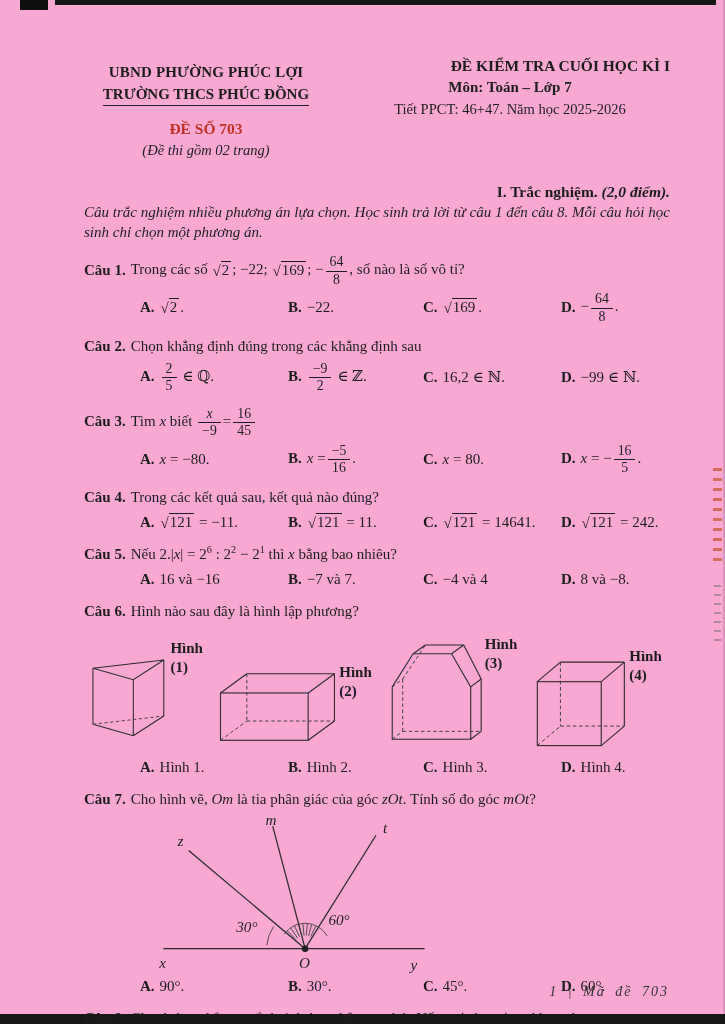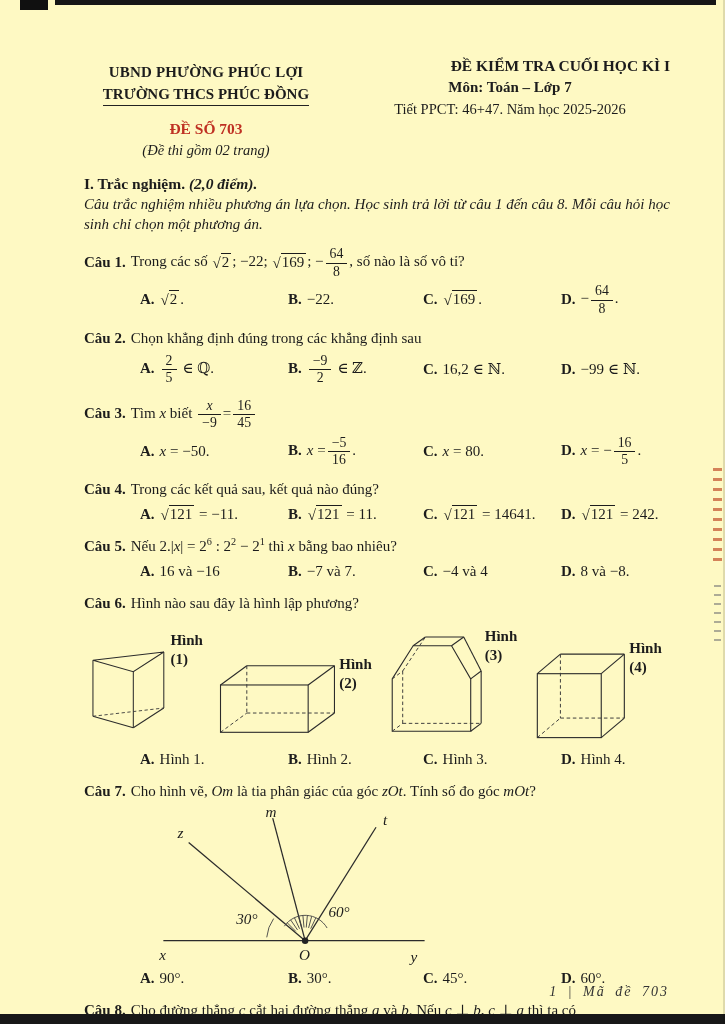--- a/index.html
+++ b/index.html
@@ -1,18 +1,18 @@
 <!DOCTYPE html>
 <html><head>
 <meta charset="utf-8">
 <style>
   * { margin:0; padding:0; box-sizing:border-box; }
   html,body { width:725px; height:1024px; }
   body { background:#d8d6d0; font-family:"Liberation Serif","DejaVu Serif","DejaVu Sans",serif; }
-  .page { position:relative; width:725px; height:1024px; background:#fef9c3; overflow:hidden; color:#1c1c1c; }
+  .page { position:relative; width:725px; height:1024px; background:#f9a8d4; overflow:hidden; color:#1c1c1c; }
 
   
   .scan-corner { position:absolute; top:0; left:20px; width:28px; height:10px; background:#101010; }
   .scan-top { position:absolute; top:0; left:55px; right:9px; height:5px; background:#161616; }
   .scan-bottom { position:absolute; bottom:0; left:0; right:0; height:10px; background:#181818; }
   .scan-right-red { position:absolute; right:3px; top:468px; width:9px; height:100px; opacity:.75;
       background:repeating-linear-gradient(#c65b35 0 3px, transparent 3px 10px); }
   .scan-right-gray { position:absolute; right:4px; top:585px; width:7px; height:60px; opacity:.6;
       background:repeating-linear-gradient(#777 0 2px, transparent 2px 9px); }
   .scan-edge { position:absolute; right:0; top:0; bottom:0; width:2px; background:rgba(0,0,0,.12); }
@@ -25,21 +25,21 @@
   .hright { flex:1; text-align:center; }
   .org1 { font-weight:600; font-size:15px; letter-spacing:.2px; }
   .org2 { font-weight:bold; font-size:15px; display:inline-block; border-bottom:1.5px solid #222; padding-bottom:1px; margin-top:2px; }
   .code { font-weight:bold; font-size:15.5px; color:#bf3123; margin-top:13px; }
   .pagesnote { font-style:italic; font-size:14.5px; margin-top:2px; }
   .etitle { font-weight:bold; font-size:15.5px;text-align:right; }
   .esubject { font-weight:bold; font-size:15px; margin-top:2px; }
   .etime, .eperiod { font-size:14.5px; margin-top:2px; }
 
   
-  .sec { margin-top:14px; font-size:15.5px; }
+  .sec { margin-top:22px; font-size:15.5px;text-align:right; }
   .sec .t { font-weight:bold; }
   .sec .p { font-weight:bold; font-style:italic; }
   .instr { font-style:italic; margin-top:1px; }
 
   
   .q { margin-top:13px; }
   .ql { font-weight:bold; margin-right:5px; }
   .opts { display:grid; grid-template-columns:148px 135px 138px 1fr; margin:5px 0 0 56px; align-items:center; }
   .ok { font-weight:bold; margin-right:5px; }
   .i { font-style:italic; }
@@ -106,21 +106,21 @@
     <p class="q"><span class="ql">Câu 2.</span><span>Chọn khẳng định đúng trong các khẳng định sau</span></p>
     <div class="opts">
       <span class="opt"><span class="ok">A.</span><span class="frac"><span class="num">2</span><span class="den">5</span></span> <span>∈ ℚ.</span></span>
       <span class="opt"><span class="ok">B.</span><span class="frac"><span class="num">−9</span><span class="den">2</span></span> <span>∈ ℤ.</span></span>
       <span class="opt"><span class="ok">C.</span><span>16,2 ∈ ℕ.</span></span>
       <span class="opt"><span class="ok">D.</span><span>−99 ∈ ℕ.</span></span>
     </div>
 
     <p class="q"><span class="ql">Câu 3.</span><span>Tìm</span> <span class="i">x</span> <span>biết</span> <span class="frac"><span class="num i">x</span><span class="den">−9</span></span><span>=</span><span class="frac"><span class="num">16</span><span class="den">45</span></span></p>
     <div class="opts">
-      <span class="opt"><span class="ok">A.</span><span class="i">x</span> <span>= −50.</span></span>
+      <span class="opt"><span class="ok">A.</span><span class="i">x</span> <span>= −80.</span></span>
       <span class="opt"><span class="ok">B.</span><span class="i">x</span> <span>=</span><span class="frac"><span class="num">−5</span><span class="den">16</span></span><span>.</span></span>
       <span class="opt"><span class="ok">C.</span><span class="i">x</span> <span>= 80.</span></span>
       <span class="opt"><span class="ok">D.</span><span class="i">x</span> <span>= −</span><span class="frac"><span class="num">16</span><span class="den">5</span></span><span>.</span></span>
     </div>
 
     <p class="q"><span class="ql">Câu 4.</span><span>Trong các kết quả sau, kết quả nào đúng?</span></p>
     <div class="opts">
       <span class="opt"><span class="ok">A.</span><span class="sqrt"><span class="rad">√</span><span class="bod">121</span></span> <span>= −11.</span></span>
       <span class="opt"><span class="ok">B.</span><span class="sqrt"><span class="rad">√</span><span class="bod">121</span></span> <span>= 11.</span></span>
       <span class="opt"><span class="ok">C.</span><span class="sqrt"><span class="rad">√</span><span class="bod">121</span></span> <span>= 14641.</span></span>

